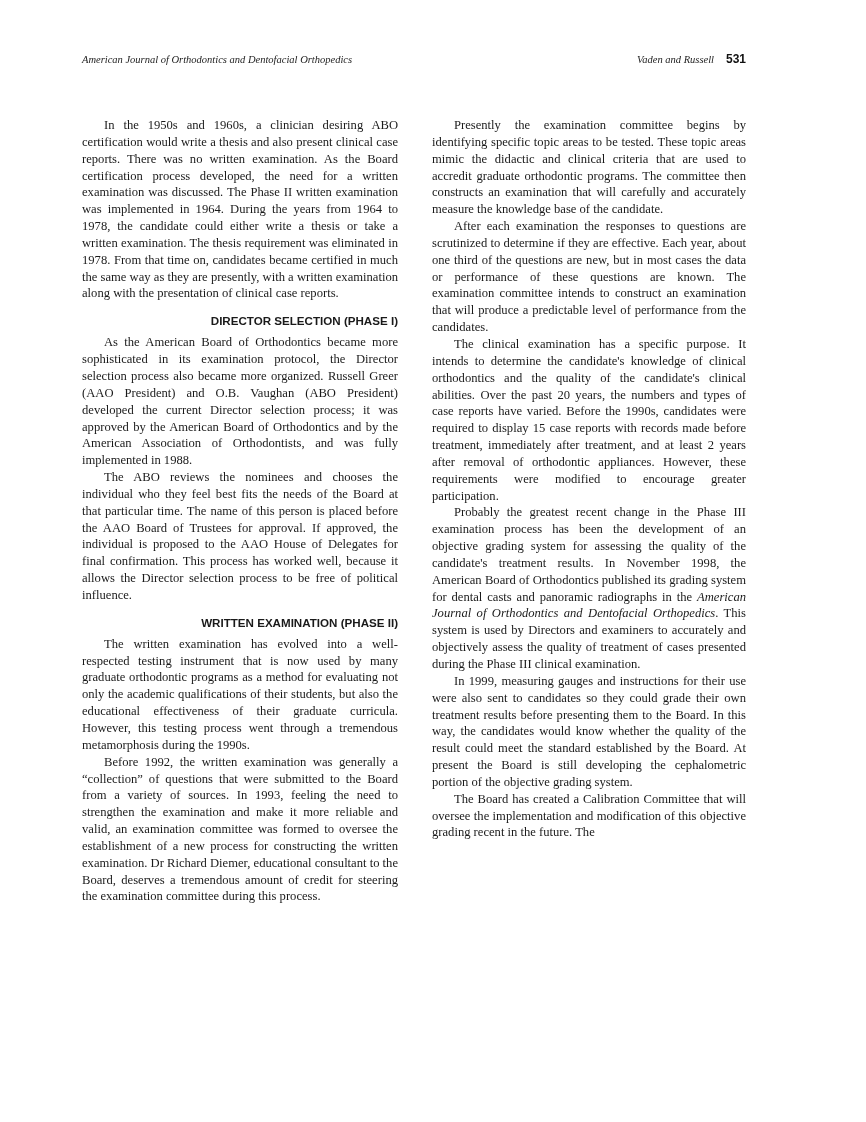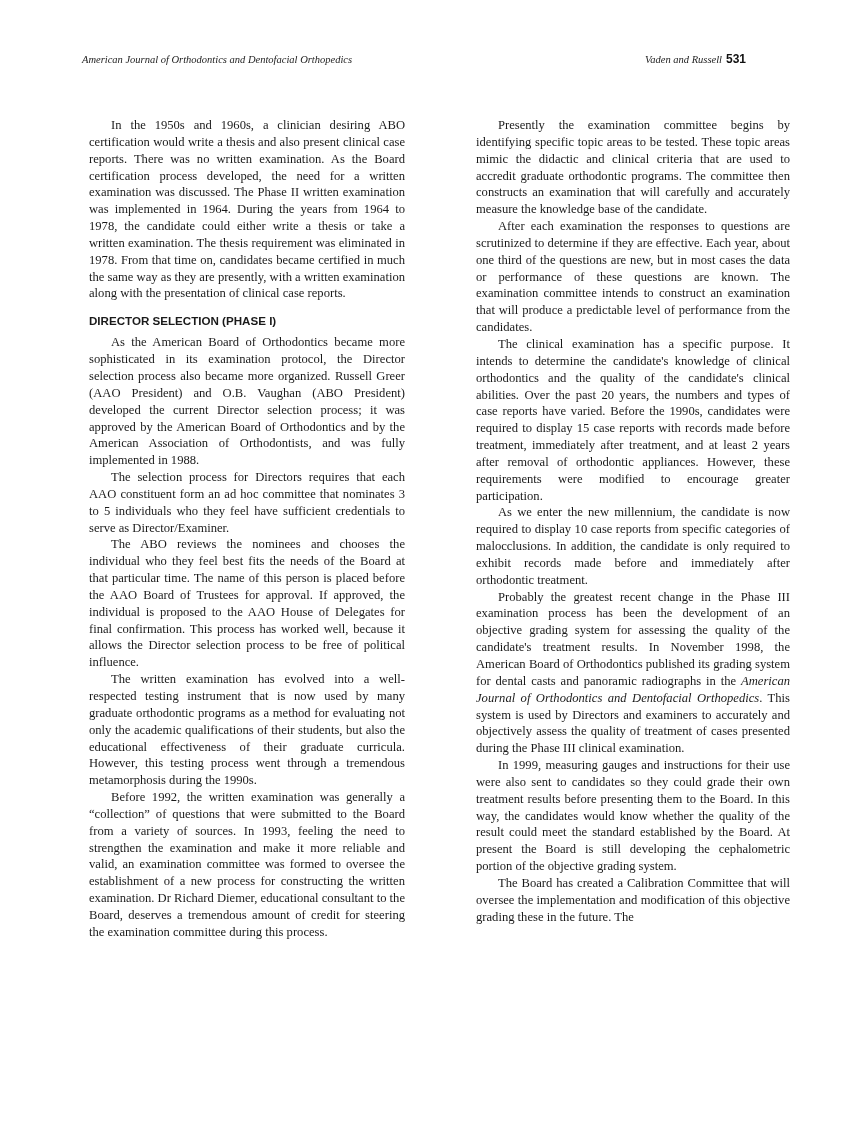--- a/index.html
+++ b/index.html
@@ -1,51 +1,50 @@
 <!DOCTYPE html>
 <html><head>
 <meta charset="utf-8">
 <style>
   html, body { margin: 0; padding: 0; background: #ffffff; }
   body { width: 866px; height: 1122px; position: relative; overflow: hidden; color: #1a1a1a; }
   .running-head { position: absolute; top: 52px; left: 82px; width: 664px; font-family: "Liberation Serif", serif; font-style: italic; font-size: 10.5px; line-height: 15px; color: #222; }
   .rh-left { position: absolute; left: 0; top: 0; }
   .rh-left span { display: block; }
   .rh-right { position: absolute; right: 0; top: 0; white-space: nowrap; }
-  .rh-page { font-family: "Liberation Sans", sans-serif; font-style: normal; font-weight: bold; font-size: 12px; margin-left: 4px; color: #111; }
+  .rh-page { font-family: "Liberation Sans", sans-serif; font-style: normal; font-weight: bold; font-size: 12px; margin-left: 12px; color: #111; }
   .col { position: absolute; top: 117px; width: 316px; font-family: "Liberation Serif", serif; font-size: 12.6px; line-height: 16.85px; text-align: justify; hyphens: manual; }
-  .col-left { left: 89px; }
-  .col-right { left: 432px; width: 314px; margin-left: 44px; }
+  .col-left { left: 82px; }
+  .col-right { left: 432px; width: 314px; }
   .col p { margin: 0; text-indent: 22px; }
-  .col h2 { font-family: "Liberation Sans", sans-serif; font-weight: bold; font-size: 11.6px; line-height: 16px; margin: 11px 0 5px 0; text-align: left; letter-spacing: 0; }
+  .col h2 { font-family: "Liberation Sans", sans-serif; font-weight: bold; font-size: 11.6px; line-height: 16px; margin: 11px 0 5px 0; text-align: right; letter-spacing: 0; }
   .col em { font-style: italic; }
 </style>
 </head>
 <body>
 
 <header class="running-head">
   <div class="rh-left">
     <span>American Journal of Orthodontics and Dentofacial Orthopedics</span>
   </div>
   <div class="rh-right">
     <span>Vaden and Russell</span><span class="rh-page">531</span>
   </div>
 </header>
 
 <section class="col col-left">
   <p>In the 1950s and 1960s, a clinician desiring ABO certification would write a thesis and also present clin­ical case reports. There was no written examination. As the Board certification process developed, the need for a written examination was discussed. The Phase II written examination was implemented in 1964. During the years from 1964 to 1978, the candidate could either write a thesis or take a written examination. The thesis requirement was eliminated in 1978. From that time on, candidates became certified in much the same way as they are presently, with a written examination along with the presentation of clinical case reports.</p>
   <h2>DIRECTOR SELECTION (PHASE I)</h2>
   <p>As the American Board of Orthodontics became more sophisticated in its examination protocol, the Director selection process also became more organized. Russell Greer (AAO President) and O.B. Vaughan (ABO President) developed the current Director selec­tion process; it was approved by the American Board of Orthodontics and by the American Association of Orthodontists, and was fully implemented in 1988.</p>
-  <p>The selection process for Directors requires that each AAO constituent form an ad hoc committee that nominates 3 to 5 individuals who they feel have suffi­cient credentials to serve as Director/Examiner.</p>
   <p>The ABO reviews the nominees and chooses the individual who they feel best fits the needs of the Board at that particular time. The name of this person is placed before the AAO Board of Trustees for approval. If approved, the individual is proposed to the AAO House of Delegates for final confirmation. This process has worked well, because it allows the Director selec­tion process to be free of political influence.</p>
+  <h2>WRITTEN EXAMINATION (PHASE II)</h2>
   <p>The written examination has evolved into a well-respected testing instrument that is now used by many graduate orthodontic programs as a method for evaluat­ing not only the academic qualifications of their stu­dents, but also the educational effectiveness of their graduate curricula. However, this testing process went through a tremendous metamorphosis during the 1990s.</p>
   <p>Before 1992, the written examination was generally a “collection” of questions that were submitted to the Board from a variety of sources. In 1993, feeling the need to strengthen the examination and make it more reliable and valid, an examination committee was formed to oversee the establishment of a new process for constructing the written examination. Dr Richard Diemer, educational consultant to the Board, deserves a tremendous amount of credit for steering the exami­nation committee during this process.</p>
 </section>
 
 <section class="col col-right">
   <p>Presently the examination committee begins by identifying specific topic areas to be tested. These topic areas mimic the didactic and clinical criteria that are used to accredit graduate orthodontic pro­grams. The committee then constructs an examina­tion that will carefully and accurately measure the knowledge base of the candidate.</p>
   <p>After each examination the responses to questions are scrutinized to determine if they are effective. Each year, about one third of the questions are new, but in most cases the data or performance of these questions are known. The examination committee intends to con­struct an examination that will produce a predictable level of performance from the candidates.</p>
   <p>The clinical examination has a specific purpose. It intends to determine the candidate's knowledge of clin­ical orthodontics and the quality of the candidate's clin­ical abilities. Over the past 20 years, the numbers and types of case reports have varied. Before the 1990s, candidates were required to display 15 case reports with records made before treatment, immediately after treat­ment, and at least 2 years after removal of orthodontic appliances. However, these requirements were modified to encourage greater participation.</p>
-  <p>As we enter the new millennium, the candidate is now required to display 10 case reports from specific categories of malocclusions. In addition, the candidate is only required to exhibit records made before and immediately after orthodontic treatment.</p>
   <p><span>Probably the greatest recent change in the Phase III examination process has been the development of an objective grading system for assessing the quality of the candidate's treatment results. In November 1998, the American Board of Orthodontics published its grading system for dental casts and panoramic radio­graphs in the </span><em>American Journal of Orthodontics and Dentofacial Orthopedics</em><span>. This system is used by Directors and examiners to accurately and objectively assess the quality of treatment of cases presented dur­ing the Phase III clinical examination.</span></p>
   <p>In 1999, measuring gauges and instructions for their use were also sent to candidates so they could grade their own treatment results before presenting them to the Board. In this way, the candidates would know whether the quality of the result could meet the standard established by the Board. At present the Board is still developing the cephalometric portion of the objective grading system.</p>
-  <p>The Board has created a Calibration Committee that will oversee the implementation and modification of this objective grading these in the future. The</p>
+  <p>The Board has created a Calibration Committee that will oversee the implementation and modification of this objective grading recent in the future. The</p>
 </section>
 
 </body></html>

